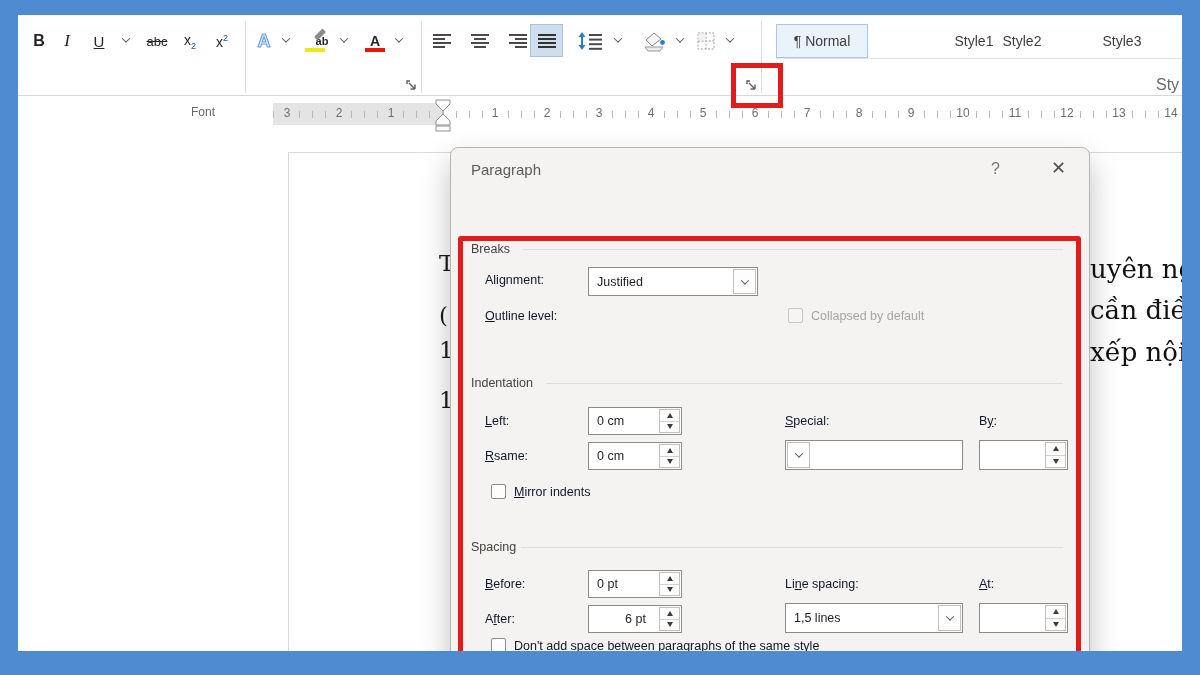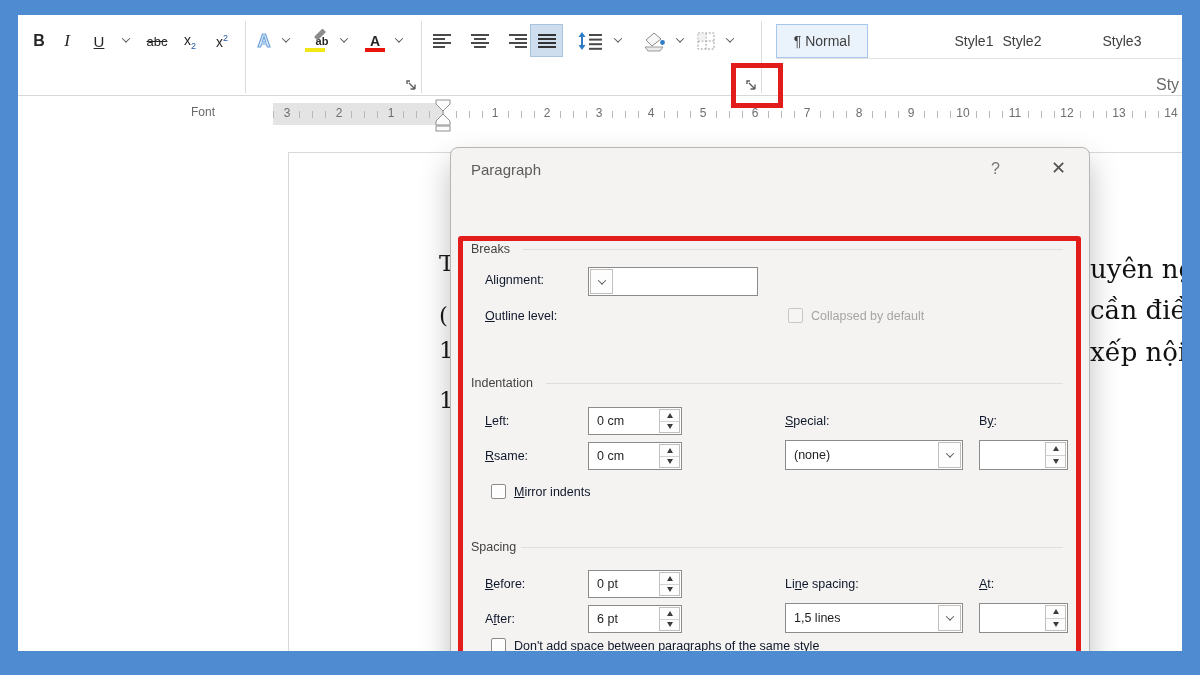--- a/index.html
+++ b/index.html
@@ -277,20 +277,21 @@
     <div class="dlg-close">✕</div>
 
 
     <div class="redrect"></div>
 
     <div class="sec-head" style="left:20px;top:94px;">Breaks</div>
     <div class="sec-line" style="left:72px;top:101px;width:540px;"></div>
 
     <div class="dlabel" style="left:34px;top:125px;"><span>Ali</span><span class="ac">g</span><span>nment:</span></div>
     <div class="combo" style="left:137px;top:119px;width:170px;height:29px;">
+      <span class="val">Justified</span>
       <span class="dd">
           <span class="chev"></span>
         </span>
     </div>
 
     <div class="dlabel" style="left:34px;top:161px;"><span></span><span class="ac">O</span><span>utline level:</span></div>
     <div class="cbx disabled" style="left:337px;top:160px;"></div>
     <div class="dlabel disabled" style="left:360px;top:161px;">Collapsed by default</div>
 
     <div class="sec-head" style="left:20px;top:228px;">Indentation</div>
@@ -317,21 +318,20 @@
       <span class="arrows">
           <div>
             <span class="tri-up"></span>
           </div>
           <div>
             <span class="tri-dn"></span>
           </div>
         </span>
     </div>
     <div class="combo" style="left:334px;top:292px;width:178px;height:30px;">
-      <span class="val">(none)</span>
       <span class="dd">
           <span class="chev"></span>
         </span>
     </div>
     <div class="spin" style="left:528px;top:292px;width:89px;height:30px;">
       <span class="val"></span>
       <span class="arrows">
           <div>
             <span class="tri-up"></span>
           </div>
@@ -356,21 +356,21 @@
           </div>
           <div>
             <span class="tri-dn"></span>
           </div>
         </span>
     </div>
     <div class="dlabel" style="left:334px;top:429px;"><span>Li</span><span class="ac">n</span><span>e spacing:</span></div>
     <div class="dlabel" style="left:528px;top:429px;"><span class="ac">A</span><span>t:</span></div>
 
     <div class="dlabel" style="left:34px;top:464px;"><span>A</span><span class="ac">f</span><span>ter:</span></div>
-    <div class="spin" style="left:137px;top:457px;width:94px;height:28px;">
+    <div class="spin" style="left:137px;top:457px;width:94px;height:28px;padding-left:28px;">
       <span class="val">6 pt</span>
       <span class="arrows">
           <div>
             <span class="tri-up"></span>
           </div>
           <div>
             <span class="tri-dn"></span>
           </div>
         </span>
     </div>

